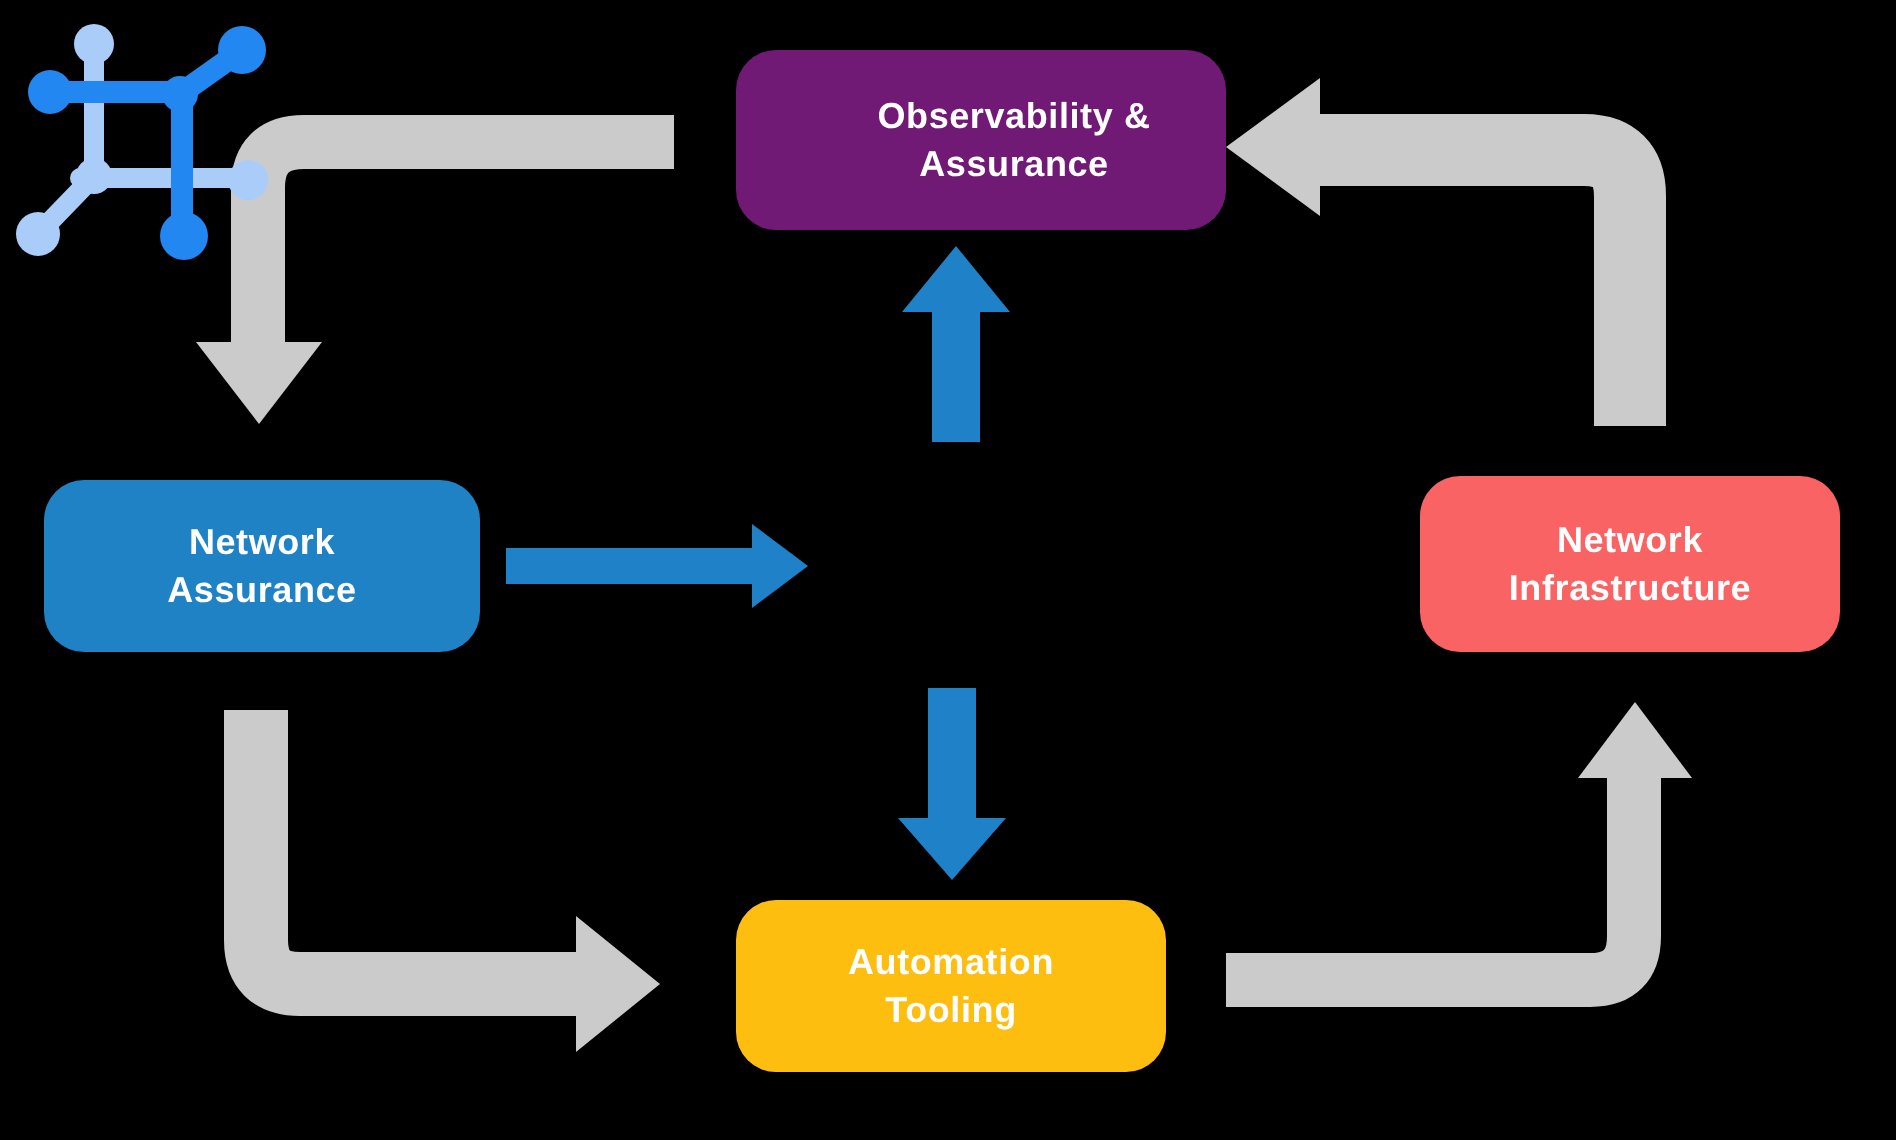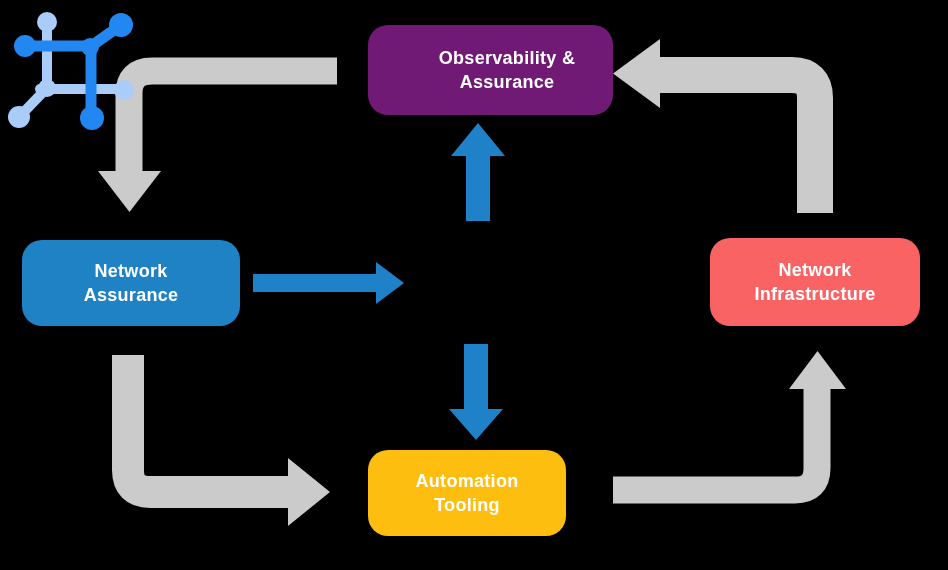--- a/index.html
+++ b/index.html
@@ -17,21 +17,21 @@
     display:flex;flex-direction:column;
     align-items:center;justify-content:center;
     color:#fff;
     font-size:18px;font-weight:700;letter-spacing:.3px;
     line-height:1.35;text-align:center;
   }
   .node span{display:block;}
   .node-observability{left:368px;top:25px;width:212px;height:90px;}
   .node-netops{left:22px;top:240px;width:218px;height:86px;}
   .node-netinfra{left:710px;top:238px;width:210px;height:88px;}
-  .node-autotool{left:368px;top:450px;width:198px;height:86px;}
+  .node-autotool{left:368px;top:450px;width:215px;height:86px;}
 </style>
 </head>
 <body>
 
 <div class="stage" style="background: rgb(0, 0, 0);">
 
   <svg class="layer" width="948" height="570" viewBox="0 0 948 570">
 
     <g fill="none" stroke-width="27" stroke="#CBCBCB">
       <path d="M 337 71 H 152 Q 129 71 129 94 V 172" stroke-width="27"></path>

